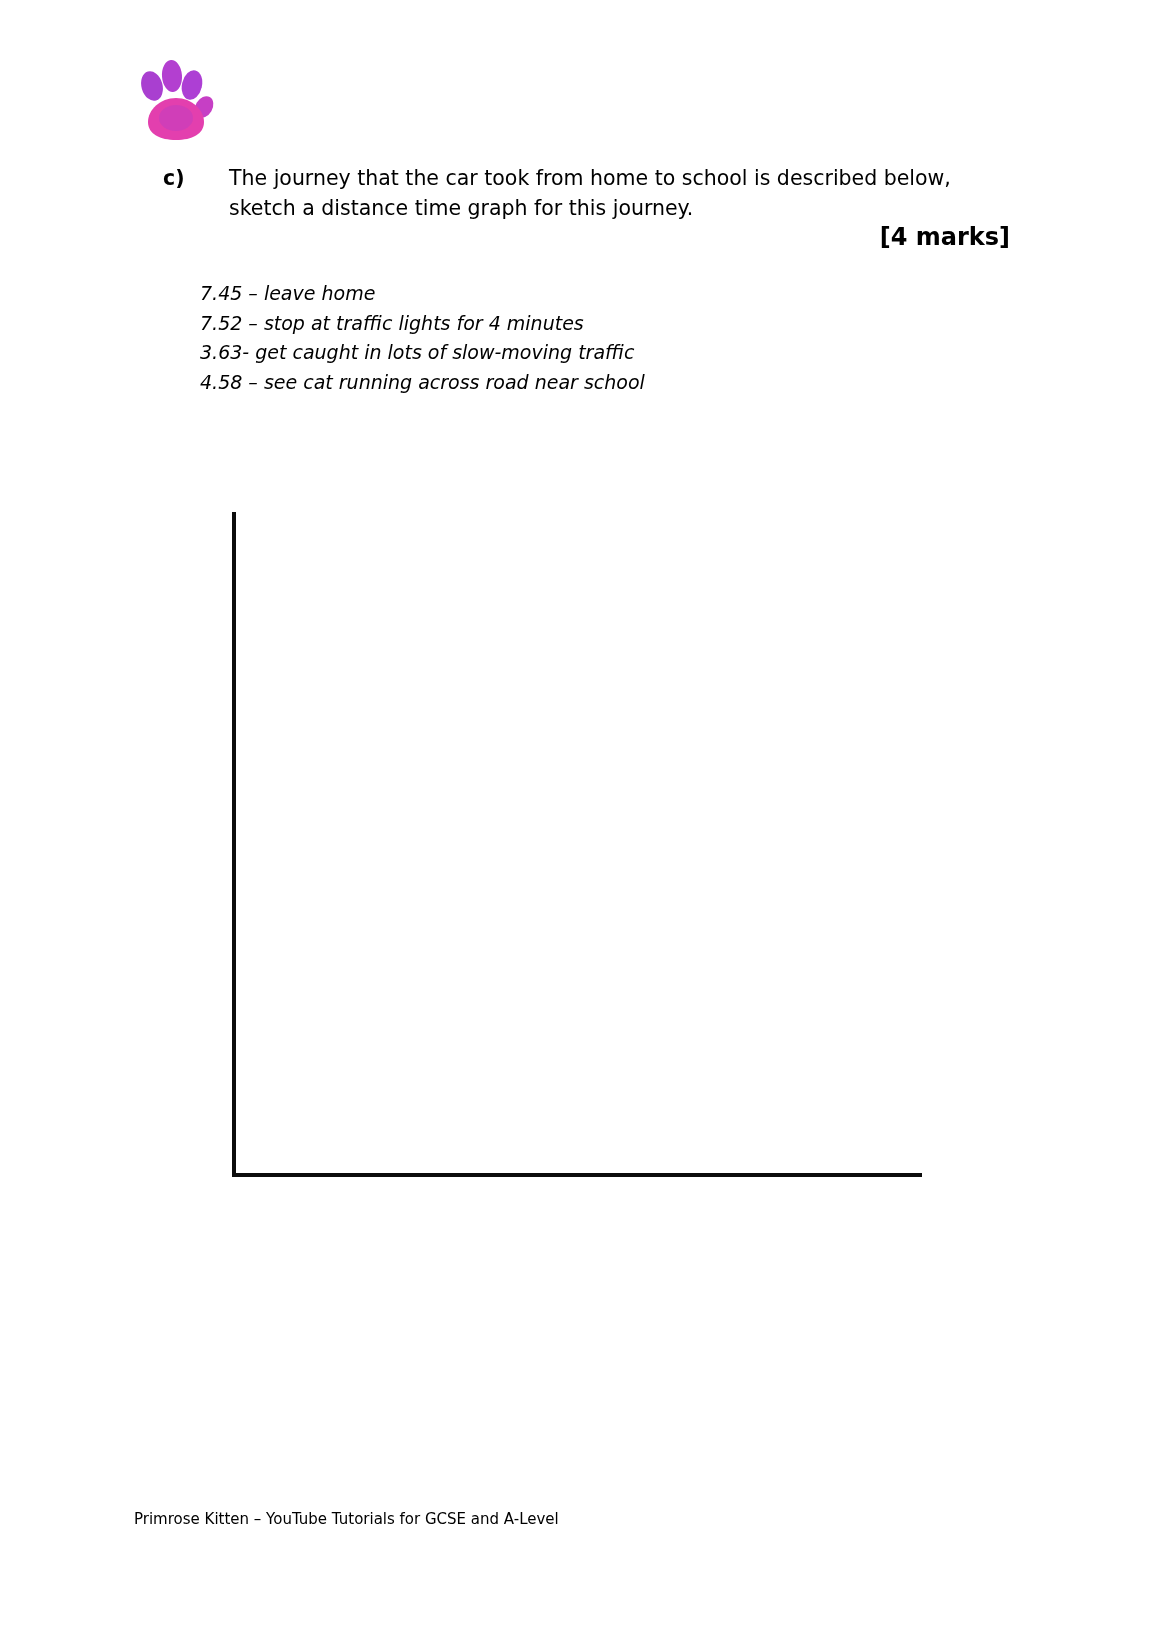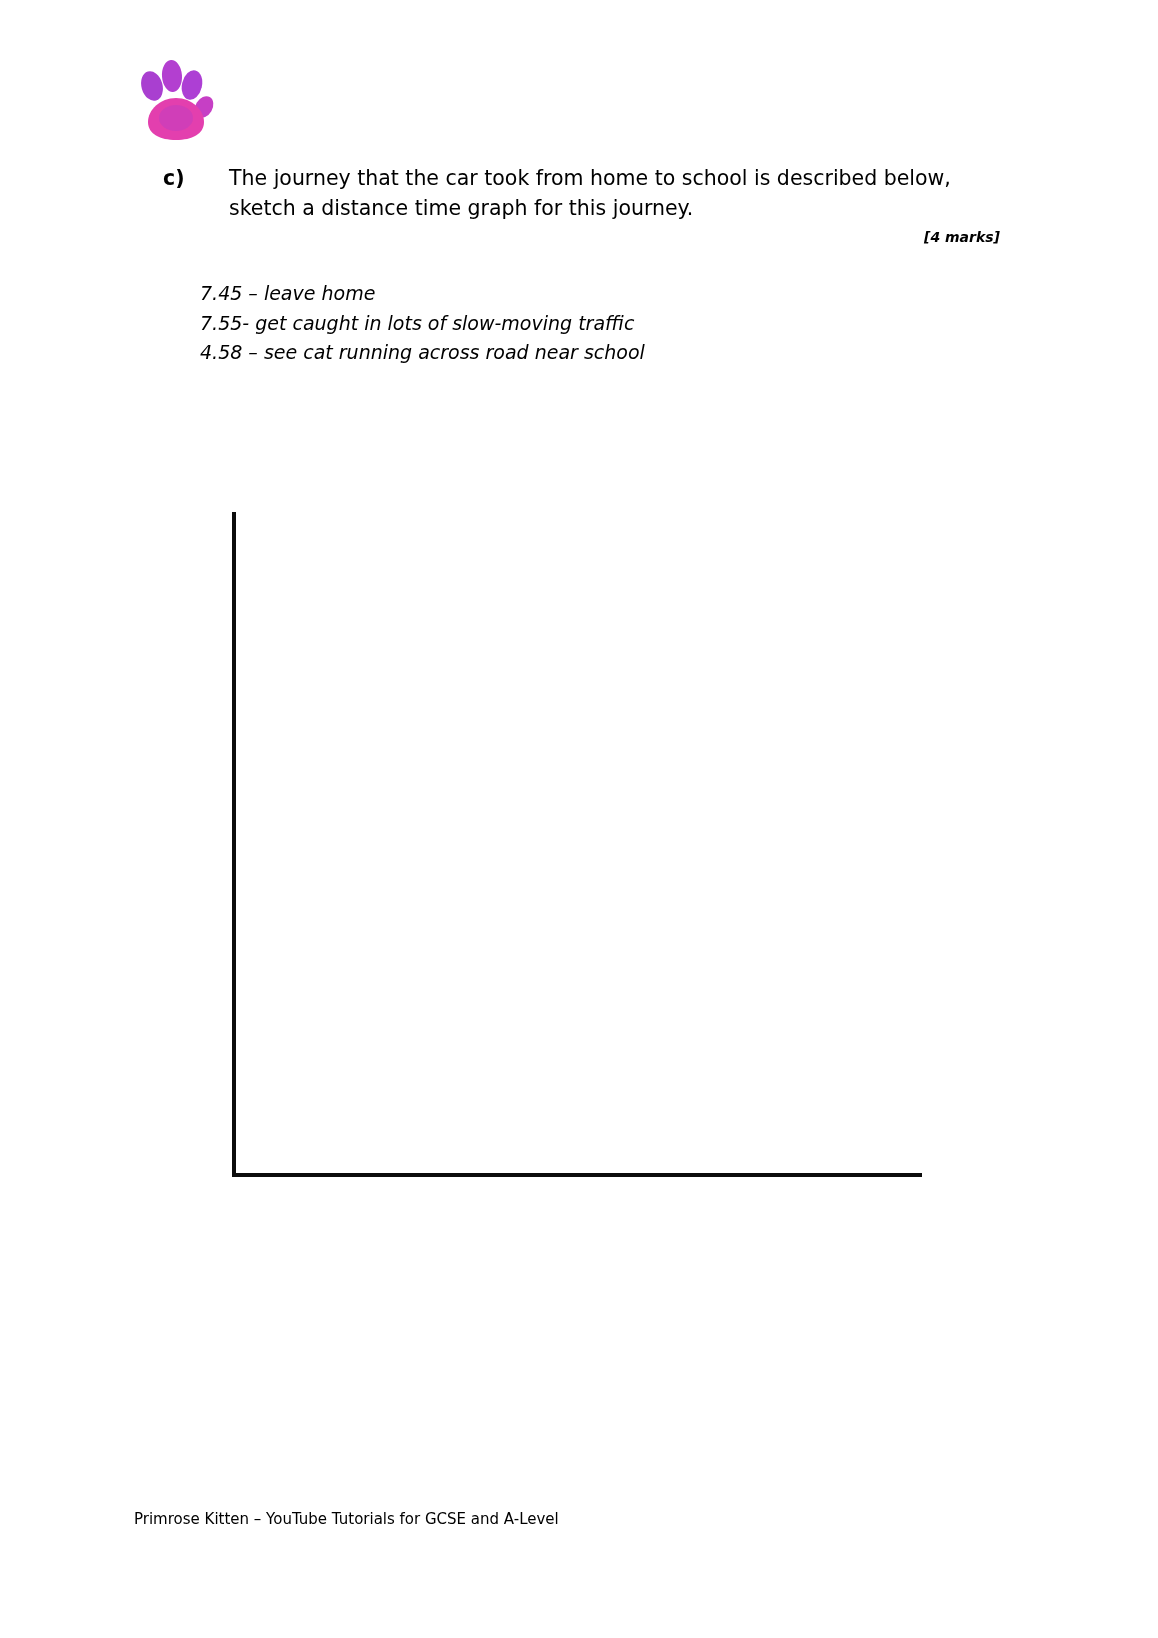--- a/index.html
+++ b/index.html
@@ -43,28 +43,27 @@
     width: 34px;
     flex: 0 0 34px;
   }
   .q-text {
     flex: 1 1 auto;
     margin-left: 32px;
   }
 
   .marks {
     position: absolute;
-    left: 170px;
+    left: 180px;
     top: 222px;
     width: 830px;
     text-align: right;
-    font-size: 14px;
+    font-size: 24px;
     font-weight: bold;
     line-height: 30px;
-    font-style: italic;
   }
 
   
   .journey {
     position: absolute;
     left: 200px;
     top: 279px;
     font-size: 19px;
     font-style: italic;
     line-height: 29.5px;
@@ -125,21 +124,22 @@
   <div class="question-row">
     <span class="q-label">c)</span>
     <span class="q-text">The journey that the car took from home to school is described below, sketch a distance time graph for this journey.</span>
   </div>
 </div>
 
 <div class="marks">[4 marks]</div>
 
 <div class="journey">
   <div>7.45 – leave home</div>
-  <div>7.55- get caught in lots of slow-moving traffic</div>
+  <div>7.52 – stop at traffic lights for 4 minutes</div>
+  <div>3.63- get caught in lots of slow-moving traffic</div>
   <div>4.58 – see cat running across road near school</div>
 </div>
 
 <div class="graph">
   <div class="axis-y"></div>
   <div class="axis-x"></div>
 </div>
 
 <div class="footer">Primrose Kitten – YouTube Tutorials for GCSE and A-Level</div>
 

